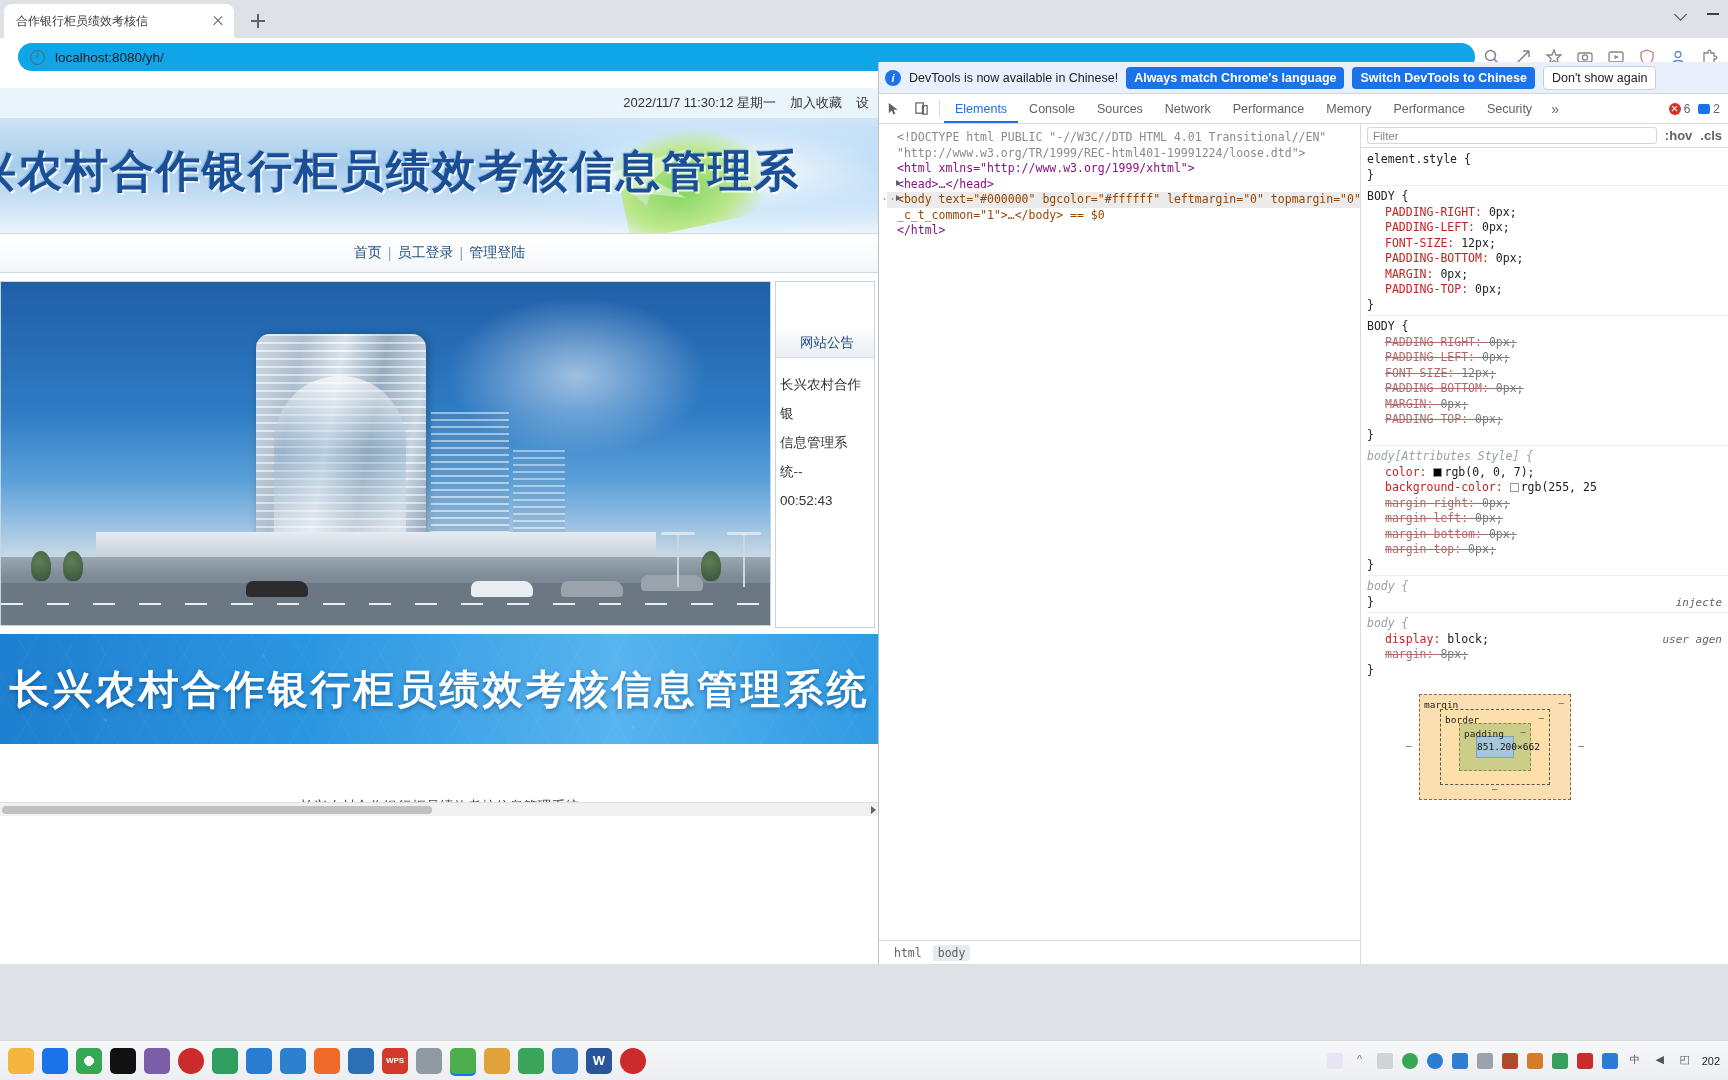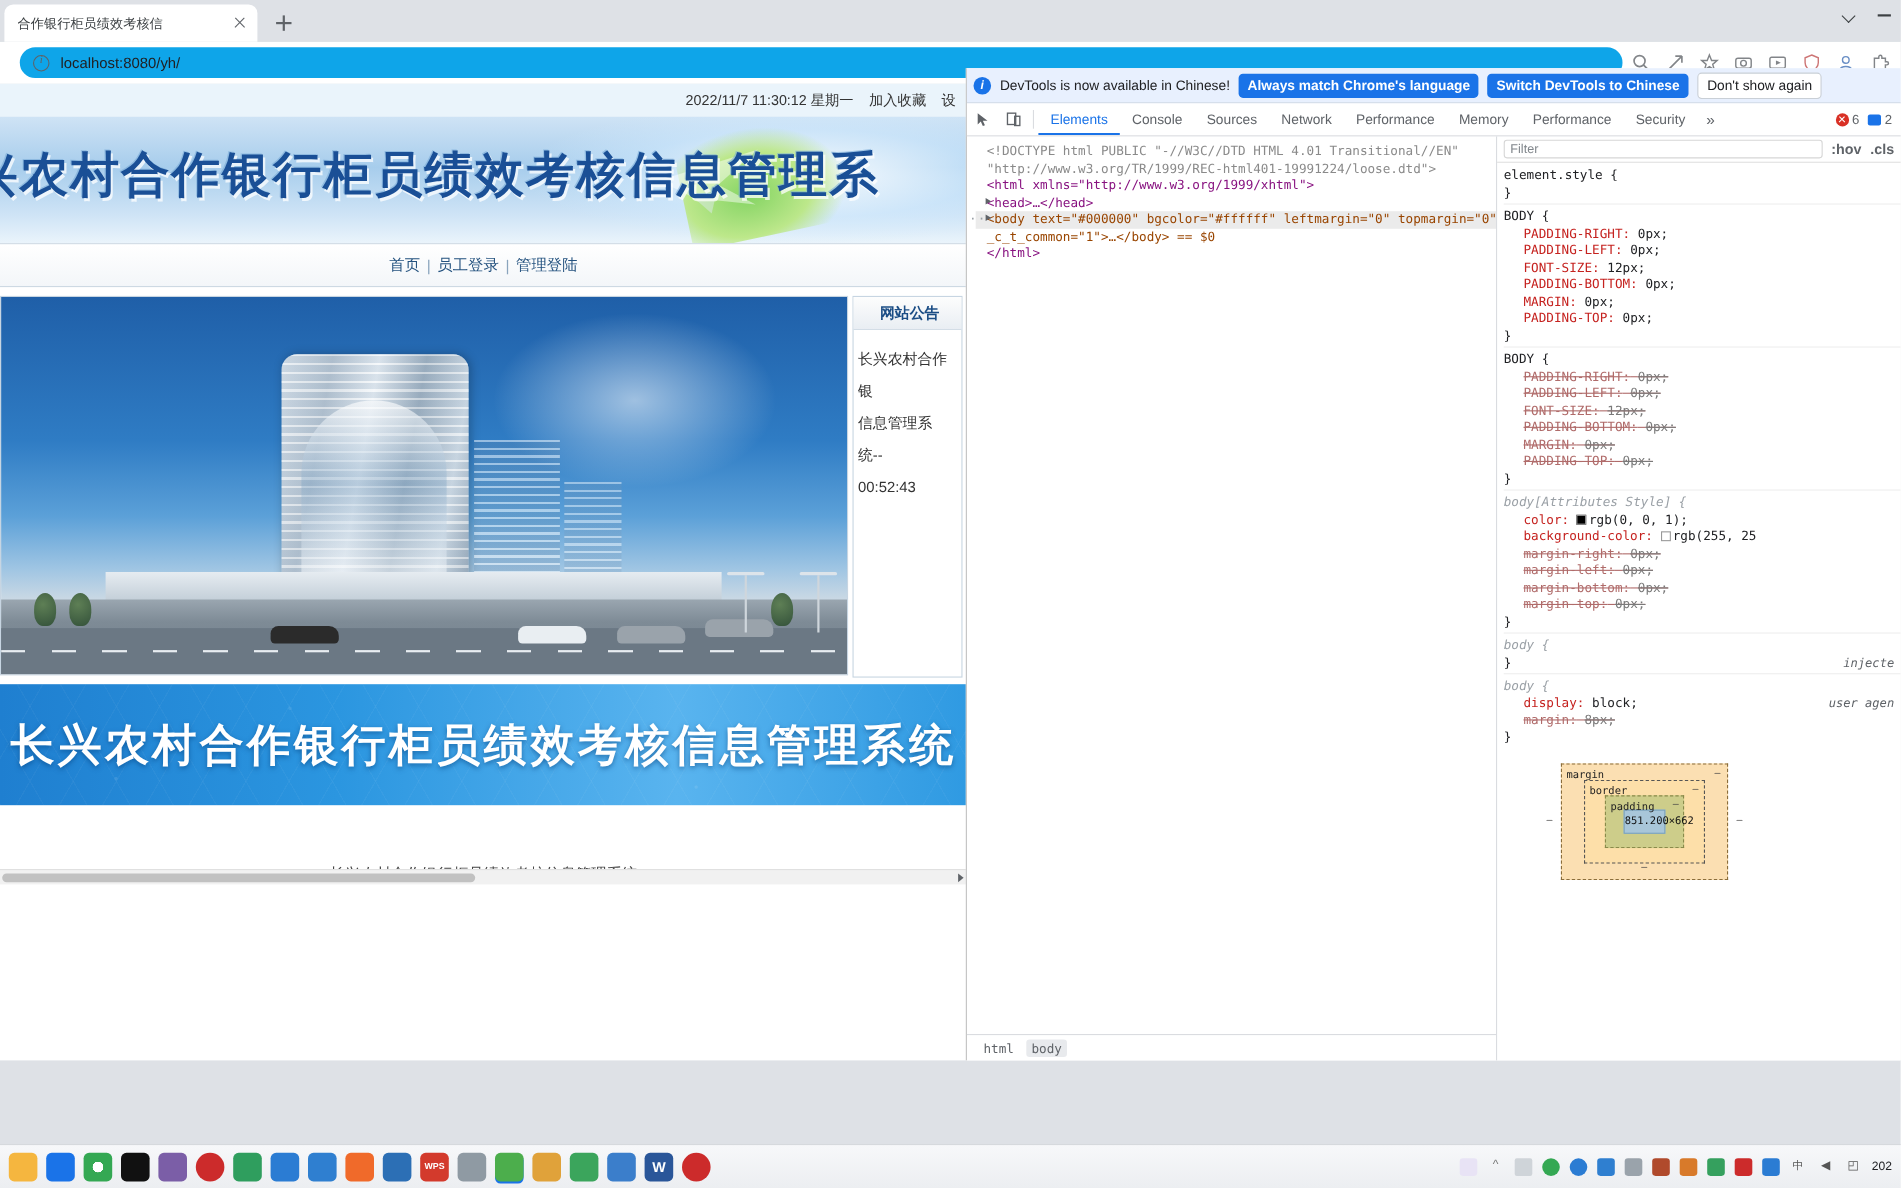--- a/index.html
+++ b/index.html
@@ -38,21 +38,21 @@
      font-style:italic; color:#5f6368; font-family:"Liberation Serif",serif;}
   .url { font-size:13.5px; color:#202124; margin-left:10px; }
   .omni-icons { display:flex; gap:13px; align-items:center; margin-left:auto; }
   .oi { width:18px; height:18px; opacity:.78; }
 
   
   .viewport { position:absolute; left:0; top:76px; width:1728px; height:888px; background:#fff; overflow:hidden; }
 
   .page { width:879px; position:relative; background:#fff; }
   .topbar { height:30px; background:#eaf4fb; display:flex; align-items:center; justify-content:flex-end;
-            padding-right:10px; font-size:13px; color:#333; gap:14px; }
+            padding-right:10px; font-size:13px; color:#333; gap:14px;margin-top:12px; }
   .topbar .fav { color:#333; }
 
   .banner { height:115px; position:relative; overflow:hidden;
     background:linear-gradient(180deg,#cfe3f5 0%,#a7cdec 40%,#cfe4f6 78%,#eaf4fb 100%); }
   .banner .glow { position:absolute; right:-20px; top:0; width:420px; height:115px;
      background:radial-gradient(ellipse at 60% 45%, rgba(255,255,255,.95) 0%, rgba(210,235,255,.5) 45%, rgba(160,205,240,0) 72%);}
   .banner .leaf { position:absolute; right:110px; top:8px; width:150px; height:100px;
      background:radial-gradient(ellipse at 40% 60%, #7ad152 0%, #b9e77e 45%, rgba(200,240,170,0) 70%);
      transform:rotate(-12deg); opacity:.9;}
   .banner .plane { position:absolute; right:170px; top:18px; width:120px; height:80px; opacity:.55;}
@@ -97,21 +97,21 @@
      background:repeating-linear-gradient(90deg,#e8edf1 0 22px, transparent 22px 46px);}
   .car { position:absolute; bottom:28px; width:62px; height:16px; background:#2b2b2b; border-radius:7px 9px 4px 4px;}
   .car.w{background:#e9eef2;} .car.s{background:#9aa3ab;}
   .lamp { position:absolute; bottom:38px; width:2px; height:52px; background:#cfd6dc;}
   .lamp:after{content:"";position:absolute;left:-16px;top:-3px;width:34px;height:3px;background:#dde4ea;border-radius:2px;}
   .tree { position:absolute; bottom:44px; width:20px; height:30px; border-radius:50% 50% 40% 40%;
      background:radial-gradient(circle at 40% 35%, #5e7f55, #33513a);}
 
   .notice { flex:1; border:1px solid #c7d5e2; background:#fff; min-width:100px; }
   .notice-hd { height:30px; background:linear-gradient(180deg,#fdfdfd,#e9eef3); border-bottom:1px solid #d3dde6;
-      display:flex; align-items:center; padding-left:24px; font-size:13.5px; color:#1b4d85; font-weight:bold;}
+      display:flex; align-items:center; padding-left:24px; font-size:13.5px; color:#1b4d85; font-weight:normal;margin-top:46px;}
   .notice-body { padding:12px 10px 0 4px; font-size:13.5px; color:#333; line-height:29px; }
 
   .bluebar { height:110px; margin-top:6px; position:relative; overflow:hidden;
      background:linear-gradient(90deg,#1f7fd0 0%,#2b96e0 35%,#59b4ef 70%,#2f9ae2 100%); }
   .bluebar .hexes{position:absolute;inset:0;opacity:.22;
      background:
        radial-gradient(circle at 12% 78%, rgba(255,255,255,.5) 0 1px, transparent 2px),
        radial-gradient(circle at 30% 20%, rgba(255,255,255,.45) 0 1px, transparent 2px),
        radial-gradient(circle at 72% 85%, rgba(255,255,255,.45) 0 1px, transparent 2px),
        repeating-linear-gradient(60deg, rgba(255,255,255,.18) 0 1px, transparent 1px 34px),
@@ -453,21 +453,21 @@
             <div class="prop strike"><span>PADDING-LEFT:</span> <span class="v">0px;</span></div>
             <div class="prop strike"><span>FONT-SIZE:</span> <span class="v">12px;</span></div>
             <div class="prop strike"><span>PADDING-BOTTOM:</span> <span class="v">0px;</span></div>
             <div class="prop strike"><span>MARGIN:</span> <span class="v">0px;</span></div>
             <div class="prop strike"><span>PADDING-TOP:</span> <span class="v">0px;</span></div>
             <div class="sel-name">}</div>
           </div>
 
           <div class="rule">
             <div class="sel-name gray">body[Attributes Style] {</div>
-            <div class="prop"><span>color:</span> <span class="swatch sw-black"></span><span class="v">rgb(0, 0, 1);</span></div>
+            <div class="prop"><span>color:</span> <span class="swatch sw-black"></span><span class="v">rgb(0, 0, 7);</span></div>
             <div class="prop"><span>background-color:</span> <span class="swatch sw-white"></span><span class="v">rgb(255, 25</span></div>
             <div class="prop strike"><span>margin-right:</span> <span class="v">0px;</span></div>
             <div class="prop strike"><span>margin-left:</span> <span class="v">0px;</span></div>
             <div class="prop strike"><span>margin-bottom:</span> <span class="v">0px;</span></div>
             <div class="prop strike"><span>margin-top:</span> <span class="v">0px;</span></div>
             <div class="sel-name">}</div>
           </div>
 
           <div class="rule">
             <div class="sel-name gray">body {</div>

